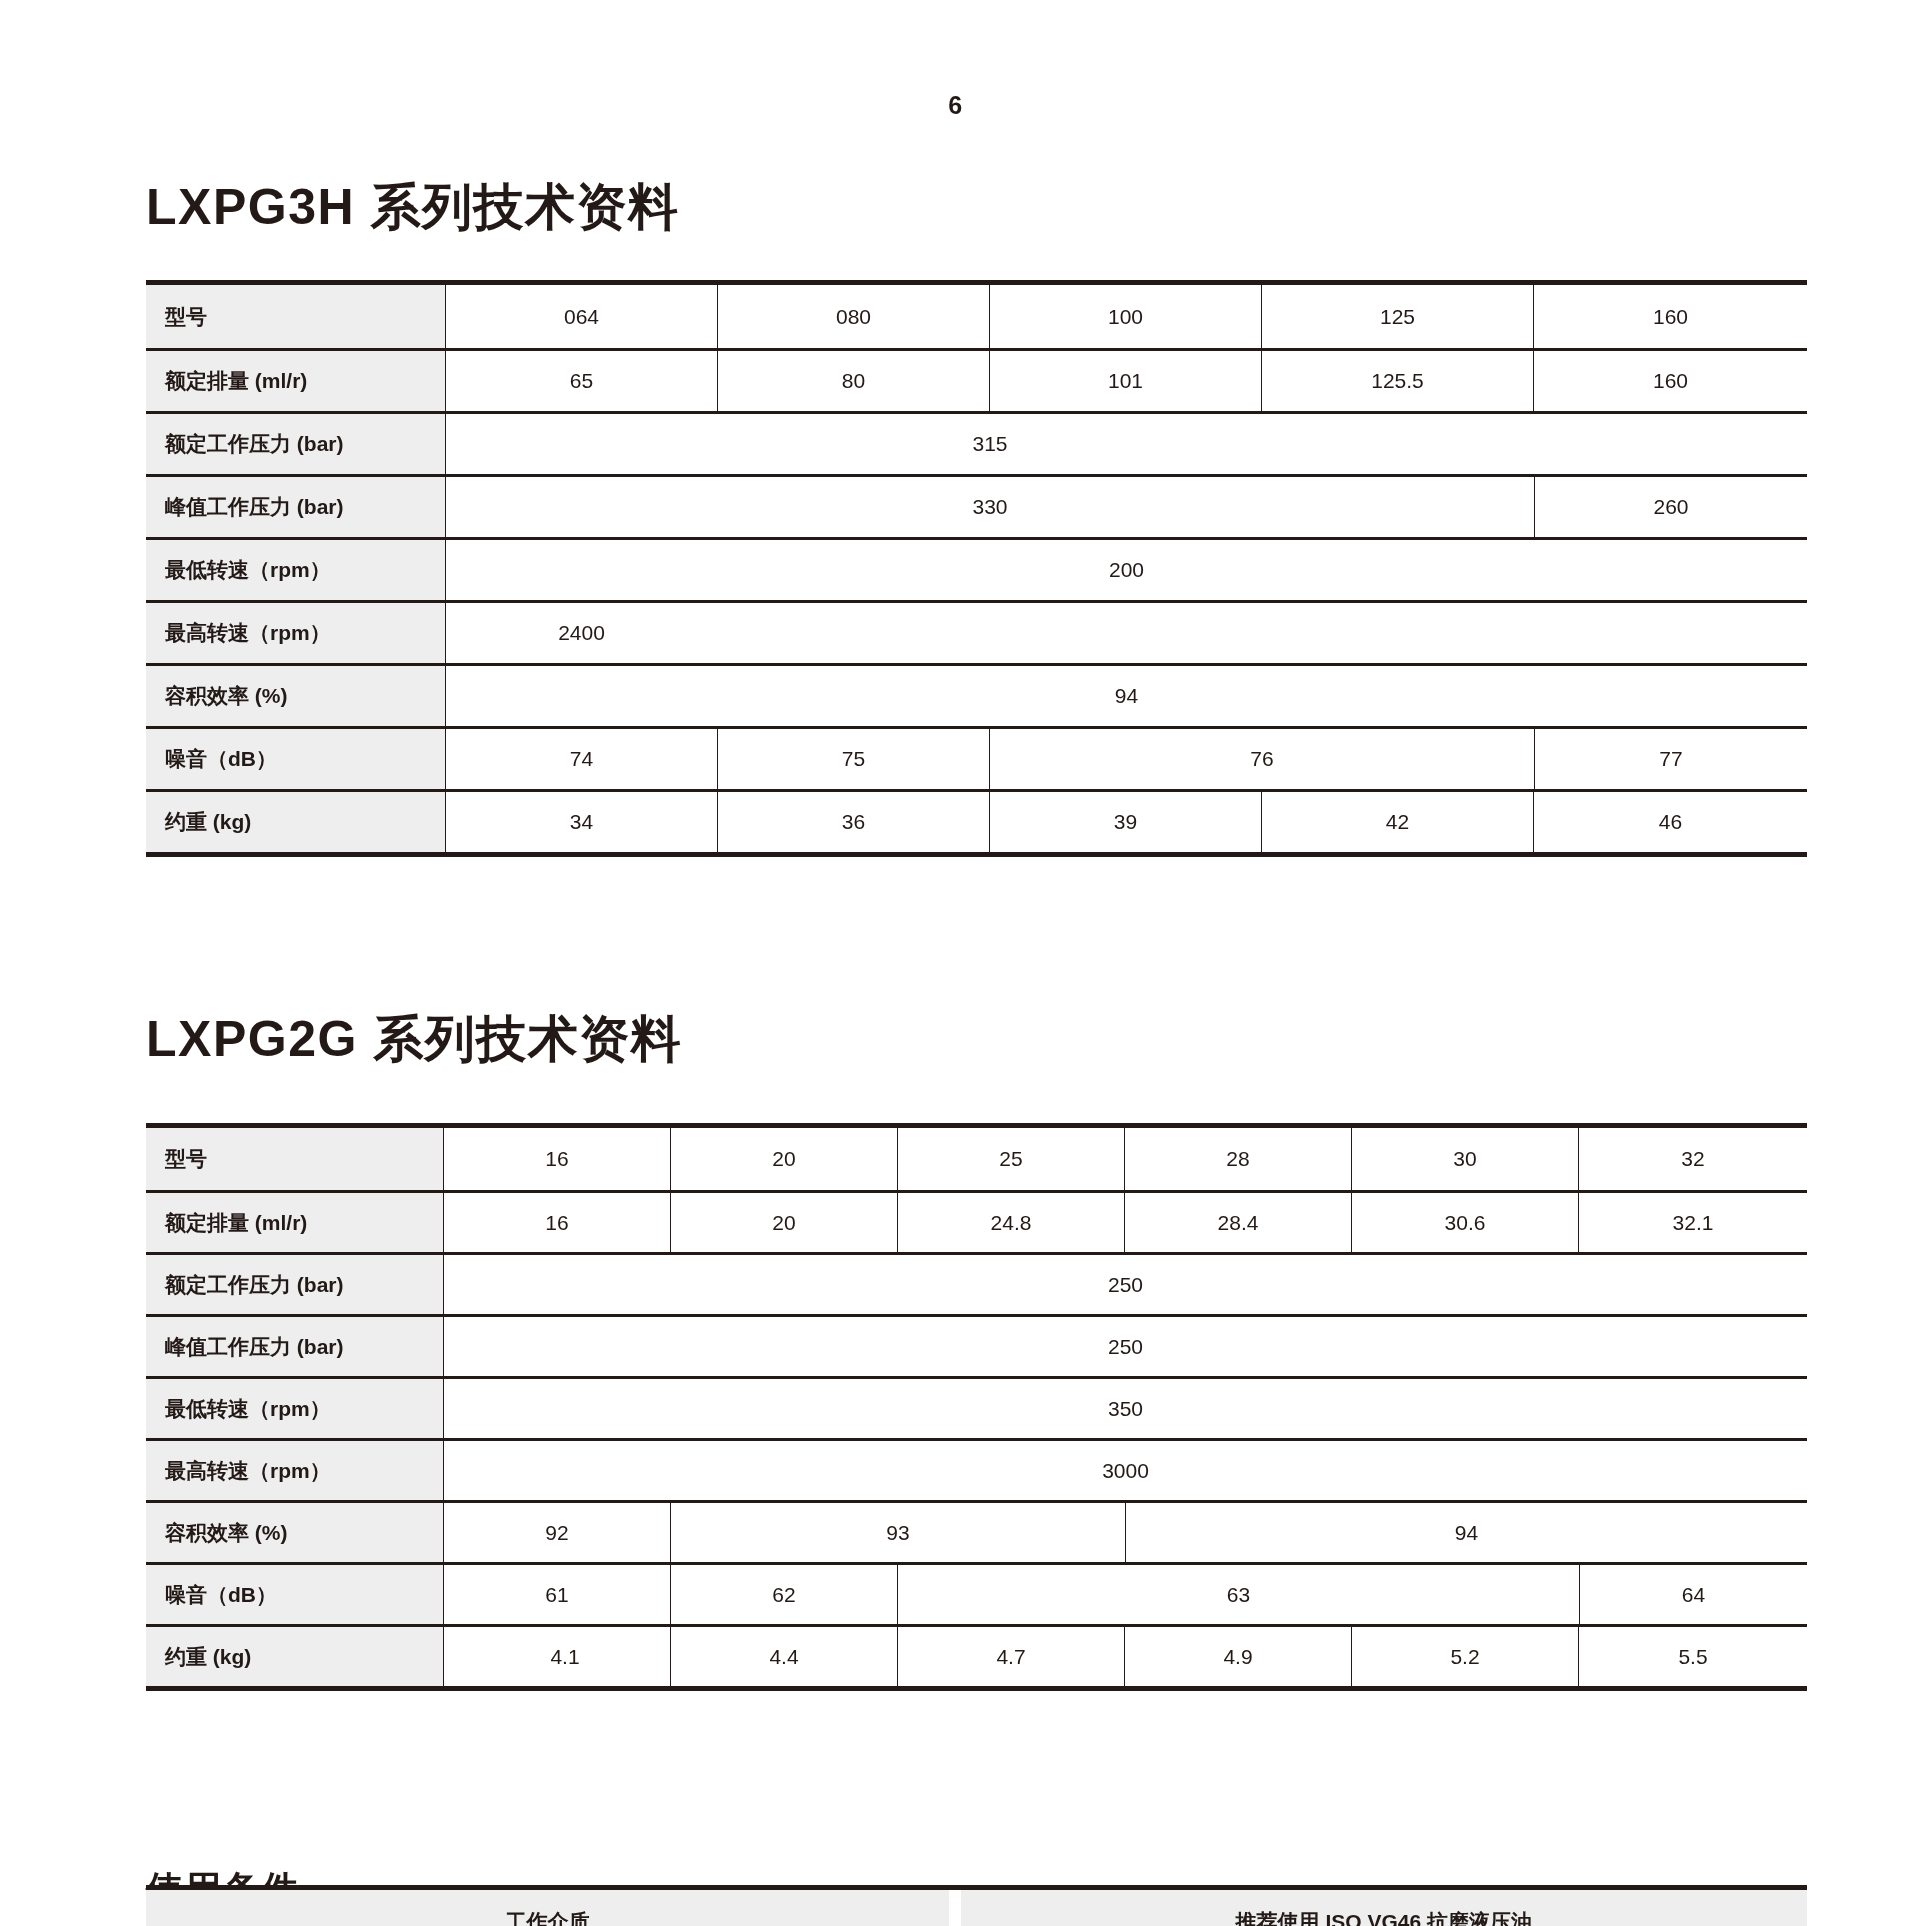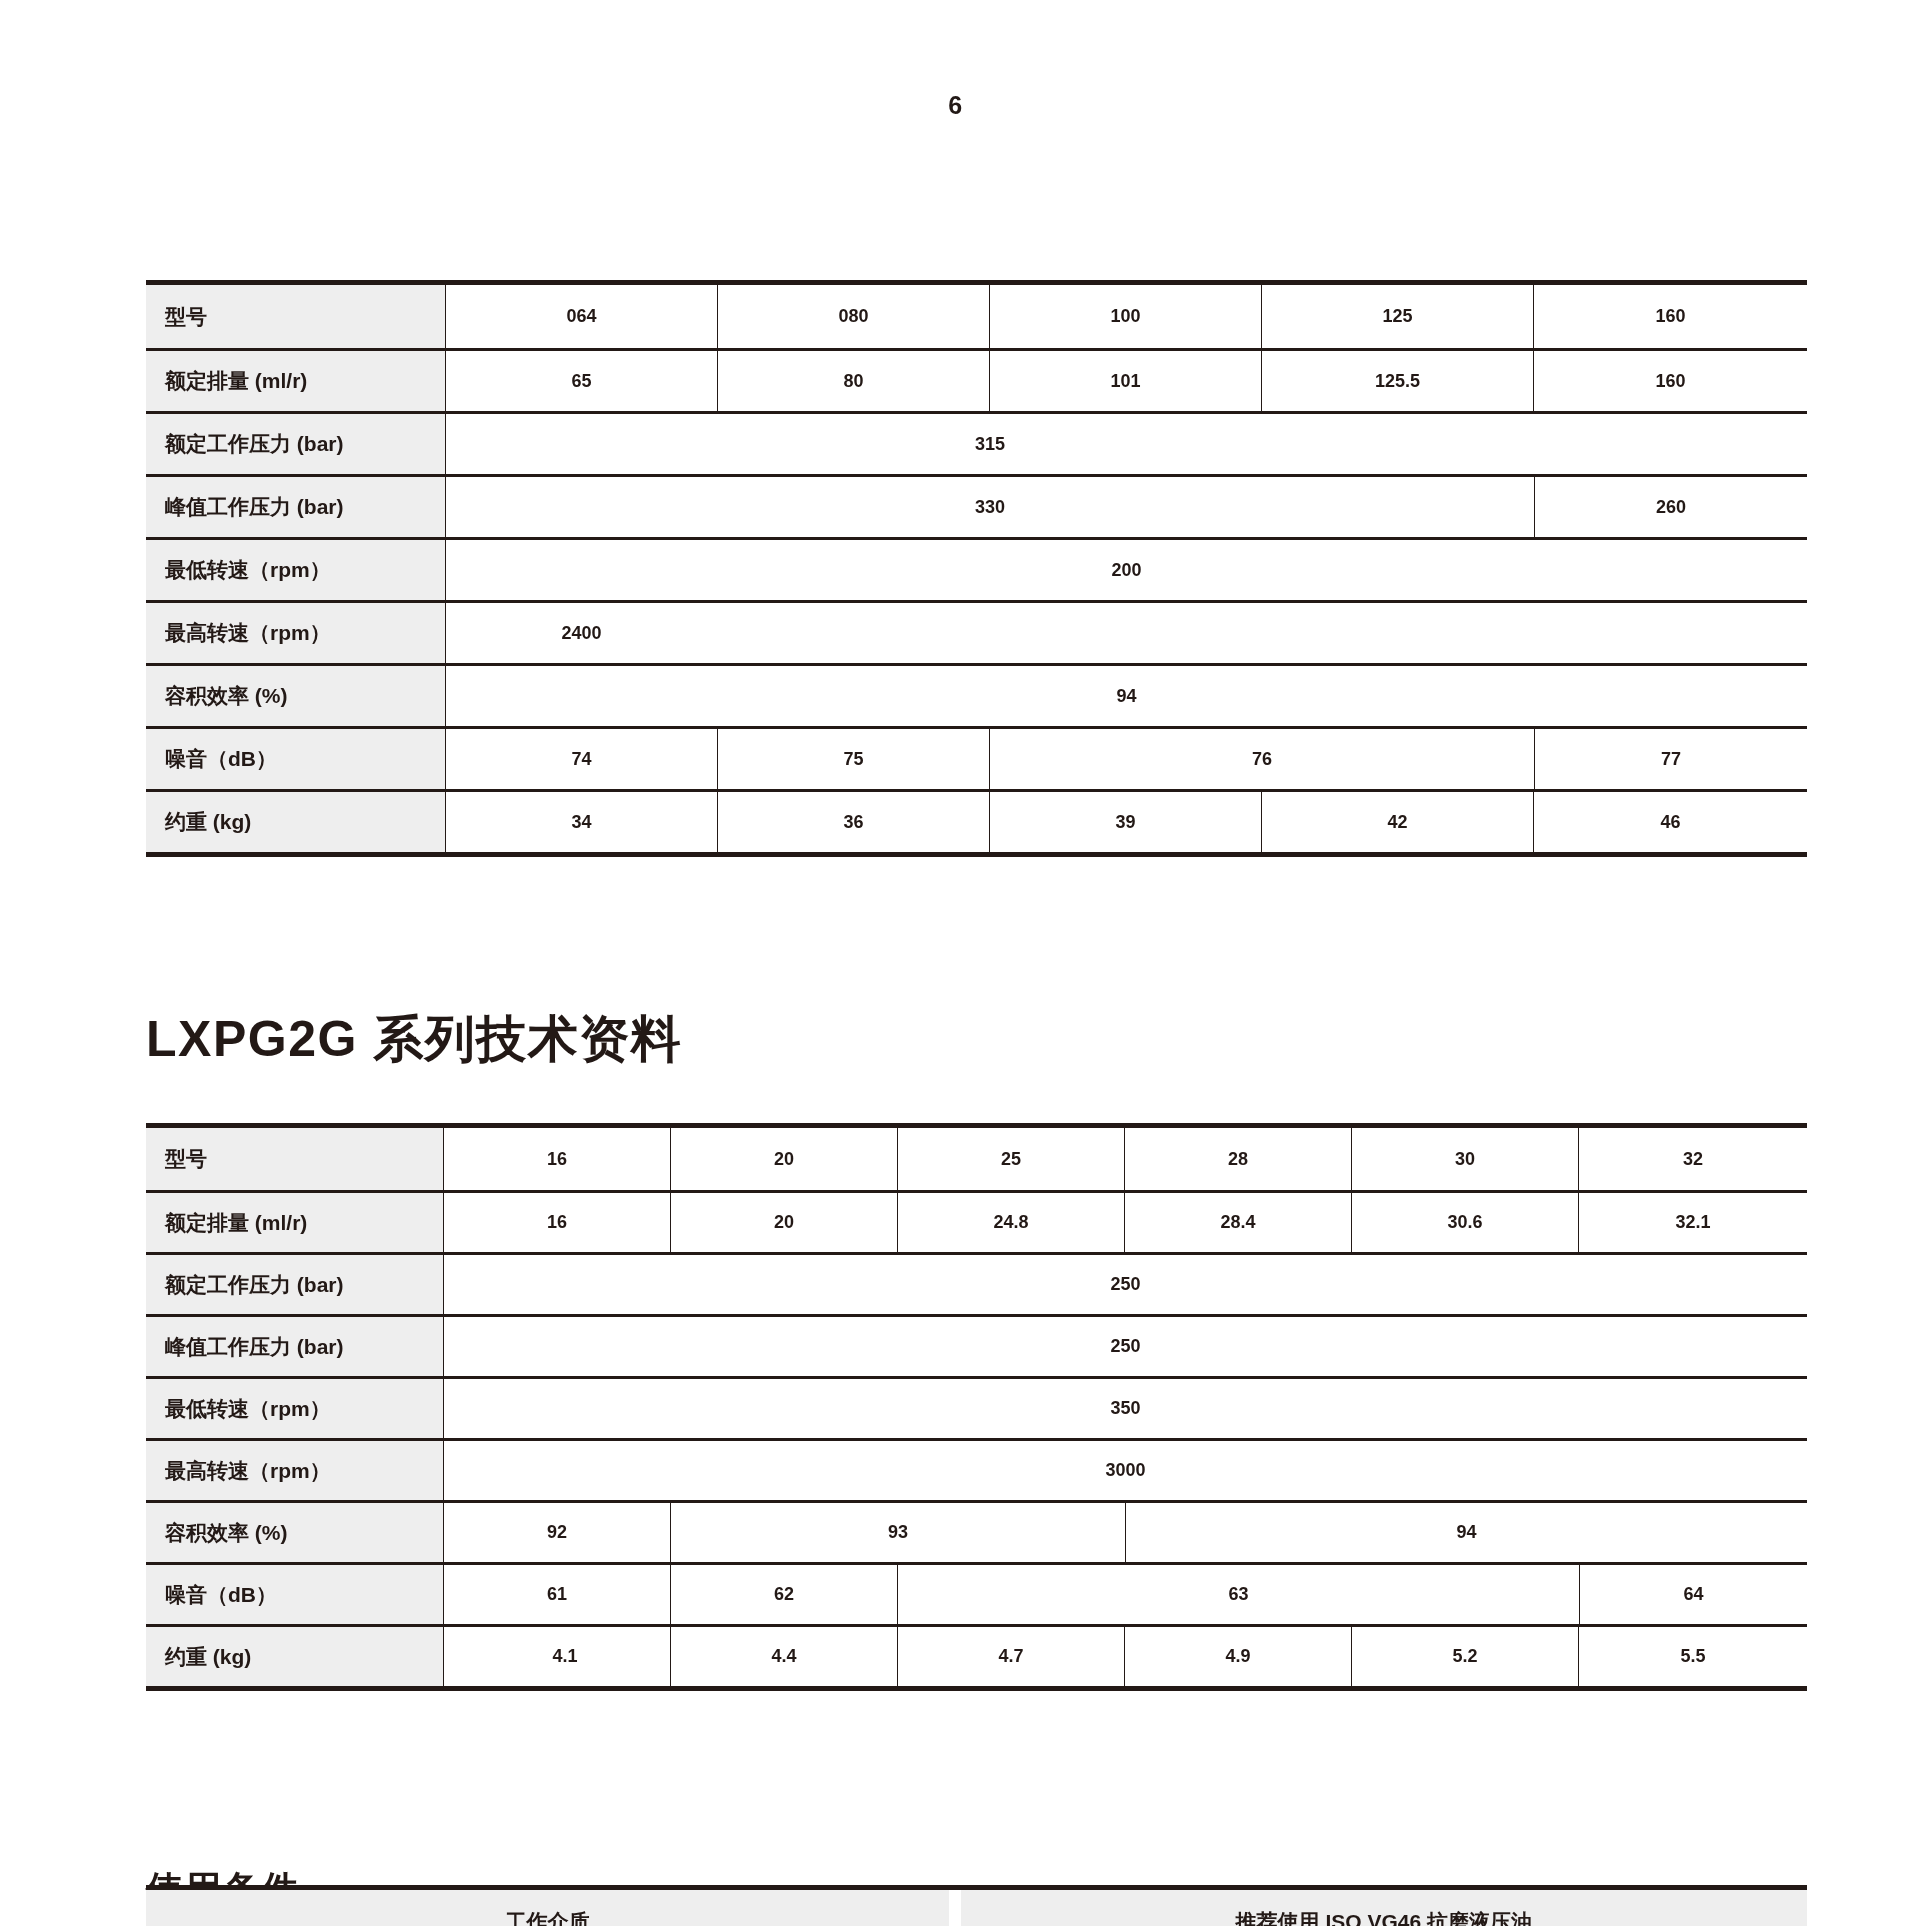--- a/index.html
+++ b/index.html
@@ -34,25 +34,24 @@
   .trow + .trow{border-top:3.5px solid #231916;}
   .tlabel{
     background:#eeeeee;
     font-weight:bold;font-size:21px;
     display:flex;align-items:center;
     padding-left:19px;box-sizing:border-box;
     flex:0 0 auto;
   }
   .tcell{
     display:flex;align-items:center;justify-content:center;
-    font-size:18px;
+    font-size:21px;
     border-left:1.5px solid #231916;
     box-sizing:border-box;
     flex:0 0 auto;
-    font-weight:bold;
   }
   
   .cond-table{
     position:absolute;left:146px;top:1885px;width:1661px;
     border-top:5px solid #231916;border-bottom:5px solid #231916;
     box-sizing:border-box;
   }
   .cond-row{display:flex;box-sizing:border-box;height:53px;}
   .cond-row.head{height:64px;}
   .cond-left{
@@ -69,20 +68,21 @@
   .cond-row.head .cond-left,
   .cond-row.head .cond-right{background:#eeeeee;font-weight:bold;}
 </style>
 </head>
 <body>
 
 <div class="doc">
 
   <div class="page-number">6</div>
 
+  <div class="section-title title-1">LXPG3H 系列技术资料</div>
   <div class="spec-table t1" id="table1">
       <div class="trow">
         <div class="tlabel" style="width: 299px;">型号</div>
         <div class="tcell" style="width: 272px;">064</div>
         <div class="tcell" style="width: 272px;">080</div>
         <div class="tcell" style="width: 272px;">100</div>
         <div class="tcell" style="width: 272px;">125</div>
         <div class="tcell" style="width: 272px; flex: 1 1 auto;">160</div>
       </div>
       <div class="trow">

